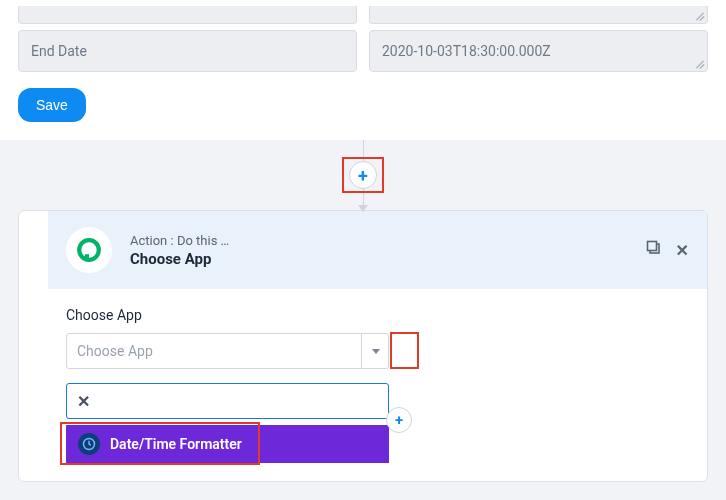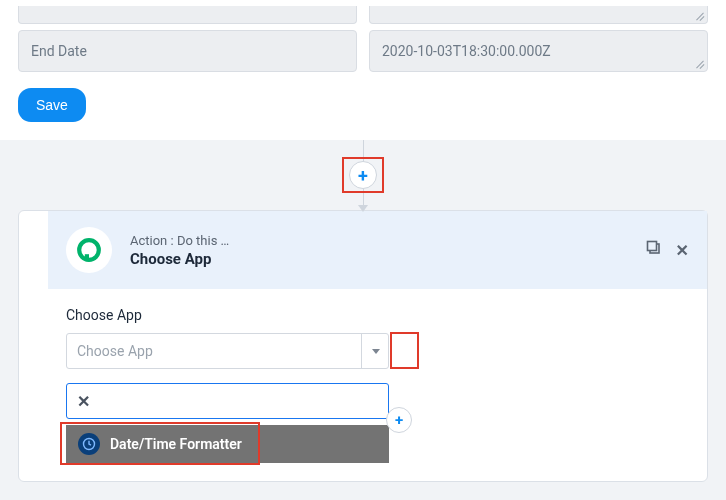--- a/index.html
+++ b/index.html
@@ -238,21 +238,21 @@
   }
   .clear-x {
     color: #4a5360;
     font-size: 16px;
     cursor: pointer;
     font-weight: bold;
   }
   .option-row {
     margin-top: 6px;
     width: 323px;
-    background: #737373;
+    background: #6d28d9;
     color: #fff;
     height: 38px;
     display: flex;
     align-items: center;
     padding: 0 12px;
     font-size: 14px;
     font-weight: 600;
     cursor: pointer;
     gap: 10px;
     position: relative;

